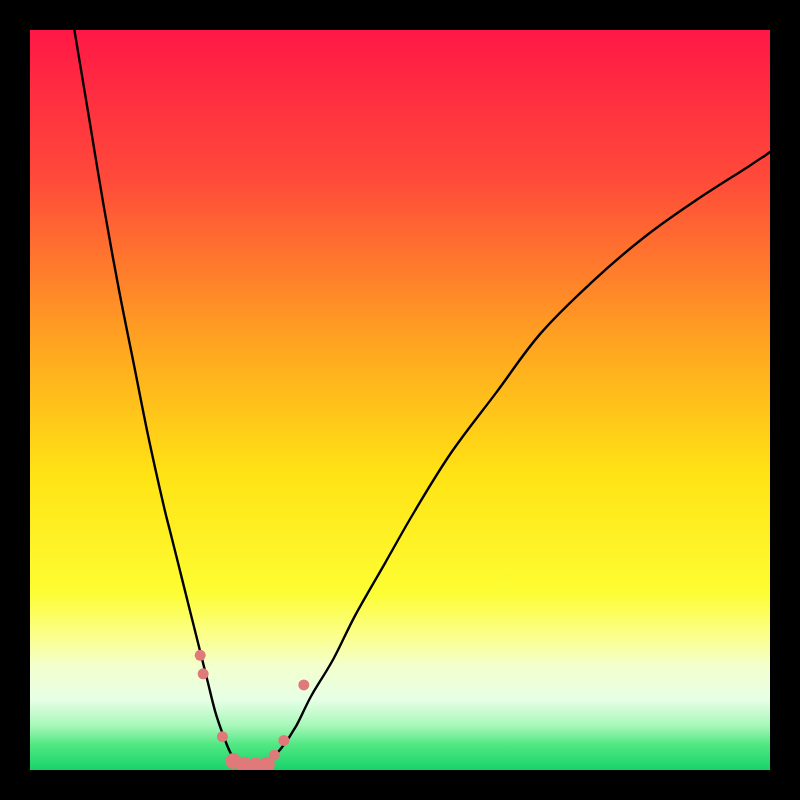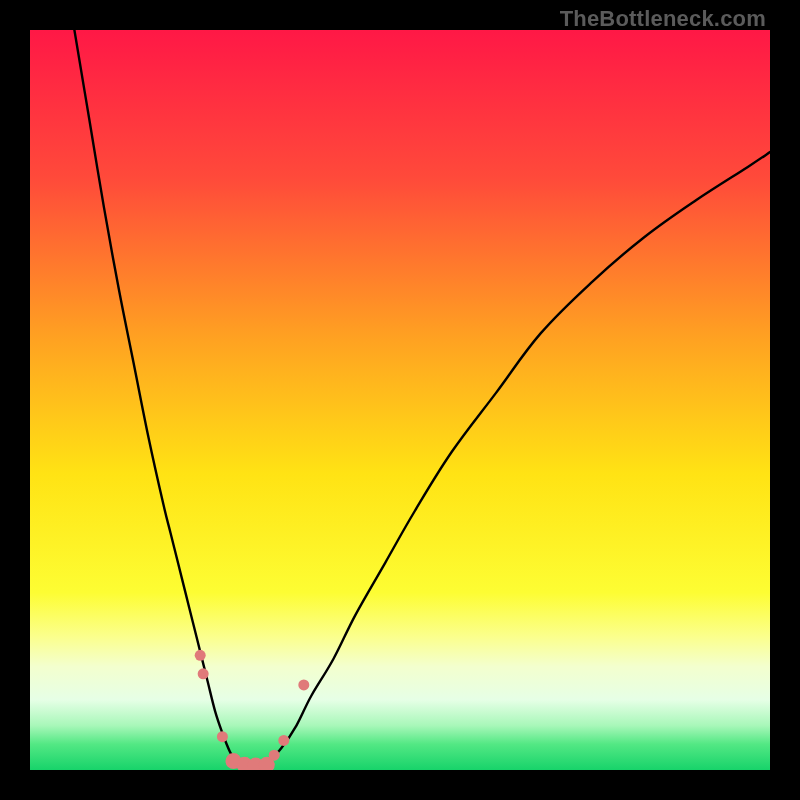--- a/index.html
+++ b/index.html
@@ -41,21 +41,20 @@
     letter-spacing: 0.2px;
     user-select: none;
   }
   svg { display: block; }
 </style>
 </head>
 <body>
 
 <div class="chart-wrap">
 
-  <div class="watermark">TheBottleneck.com</div>
 
   <div class="plot-box">
     <svg id="chart-svg" width="740" height="740" viewBox="0 0 740 740">
       <defs>
         <linearGradient id="bg-grad" x1="0" y1="0" x2="0" y2="1">
             <stop offset="0.00%" stop-color="#ff1846"></stop>
             <stop offset="20.00%" stop-color="#ff4a3a"></stop>
             <stop offset="42.00%" stop-color="#ffa321"></stop>
             <stop offset="60.00%" stop-color="#ffe314"></stop>
             <stop offset="76.00%" stop-color="#fdfd33"></stop>

